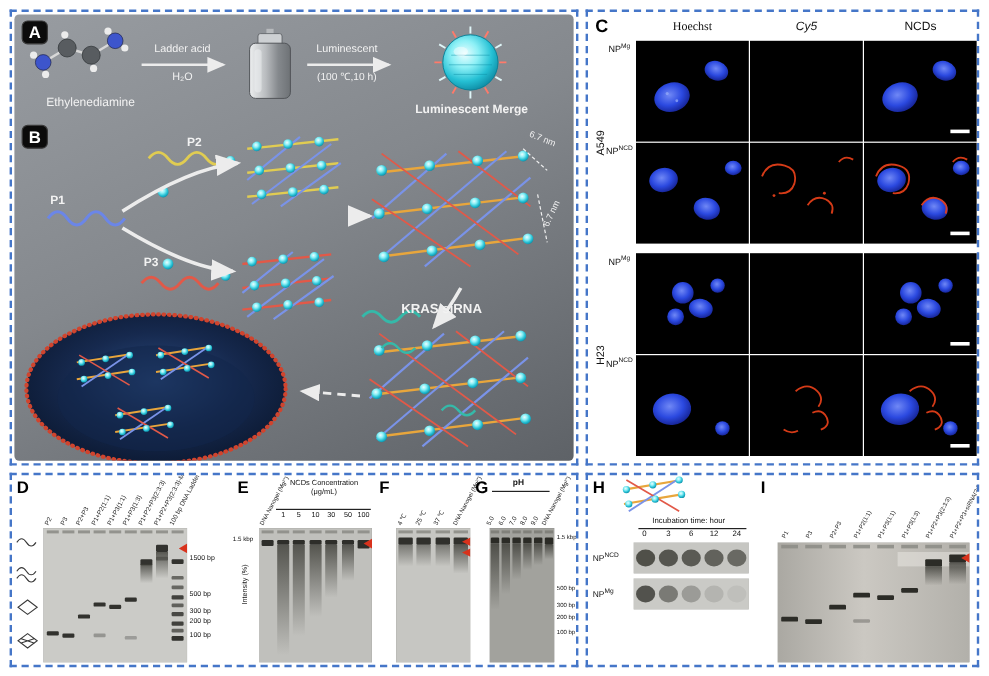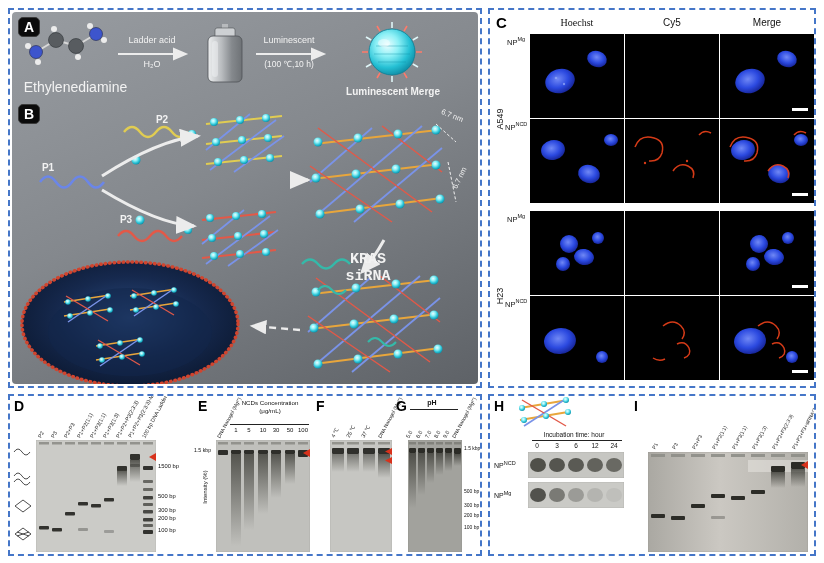--- a/index.html
+++ b/index.html
@@ -214,42 +214,42 @@
           <ellipse cx="118" cy="320" rx="82" ry="44" fill="#13264a" opacity="0.55"></ellipse>
           <use href="#miniLat" transform="translate(52,282)"></use>
           <use href="#miniLat" transform="translate(118,276)"></use>
           <use href="#miniLat" transform="translate(84,326)"></use>
         </g>
       </svg>
 
       <div class="badge" style="left:6px;top:5px;">A</div>
       <div class="badge" style="left:6px;top:92px;">B</div>
 
-      <div class="wtxt" style="left:6px;top:68px;width:115px;font-size:14px;">Ethylenediamine</div>
+      <div class="wtxt" style="left:6px;top:68px;width:115px;font-size:10px;">Ethylenediamine</div>
       <div class="wtxt" style="left:104px;top:24px;width:72px;font-size:9px;">Ladder acid</div>
       <div class="wtxt" style="left:104px;top:48px;width:72px;font-size:9px;">H₂O</div>
       <div class="wtxt" style="left:236px;top:24px;width:82px;font-size:9px;">Luminescent</div>
       <div class="wtxt" style="left:232px;top:48px;width:90px;font-size:8.5px;">(100 ℃,10 h)</div>
       <div class="wtxt" style="left:316px;top:74px;width:130px;font-size:10px;font-weight:bold;">Luminescent Merge</div>
 
       <div class="wtxt" style="left:24px;top:150px;width:24px;font-size:10px;font-weight:bold;">P1</div>
       <div class="wtxt" style="left:138px;top:102px;width:24px;font-size:10px;font-weight:bold;">P2</div>
       <div class="wtxt" style="left:102px;top:202px;width:24px;font-size:10px;font-weight:bold;">P3</div>
       <div class="wtxt" style="left:420px;top:100px;width:40px;font-size:7.5px;transform:rotate(22deg);">6.7 nm</div>
       <div class="wtxt" style="left:428px;top:162px;width:40px;font-size:7.5px;transform:rotate(-65deg);">6.7 nm</div>
-      <div class="wtxt" style="left:316px;top:240px;width:80px;font-size:15px;font-weight:bold;font-family:Liberation Mono, monospace;">KRAS siRNA</div>
+      <div class="wtxt" style="left:316px;top:240px;width:80px;font-size:11px;font-weight:bold;">KRAS siRNA</div>
     </div>
   </div>
 
   <div class="dashed-box" style="left:488px;top:8px;width:328px;height:380px;">
     <div class="pletter" style="left:6px;top:4px;font-size:15px;">C</div>
 
     <div class="chead" style="left:40px;top:7px;width:94px;font-family:Liberation Serif, serif;">Hoechst</div>
-    <div class="chead" style="left:135px;top:7px;width:94px;">Cy5</div>
-    <div class="chead" style="left:230px;top:7px;width:94px;">Merge</div>
+    <div class="chead" style="left:135px;top:7px;width:94px;font-style:italic;">Cy5</div>
+    <div class="chead" style="left:230px;top:7px;width:94px;">NCDs</div>
 
     <div class="vlab" style="left:-4px;top:104px;width:28px;font-size:9px;">A549</div>
     <div class="vlab" style="left:-2px;top:281px;width:24px;font-size:9px;">H23</div>
 
     <div class="nplab" style="left:17px;top:26px;"><span>NP</span><sup>Mg</sup></div>
     <div class="nplab" style="left:15px;top:111px;"><span>NP</span><sup>NCD</sup></div>
     <div class="nplab" style="left:17px;top:203px;"><span>NP</span><sup>Mg</sup></div>
     <div class="nplab" style="left:15px;top:288px;"><span>NP</span><sup>NCD</sup></div>
 
     <div class="ccell" style="left:40px;top:24px;width:94px;height:84px;">

